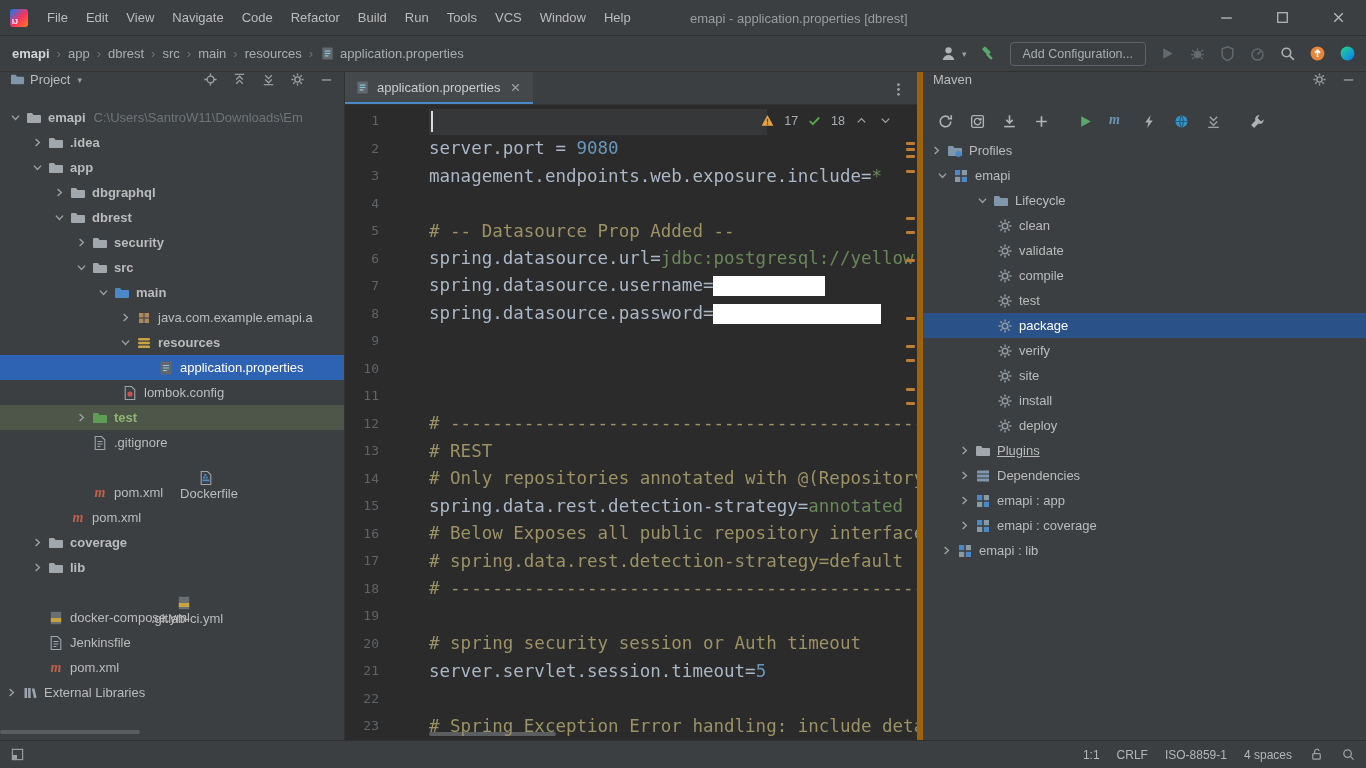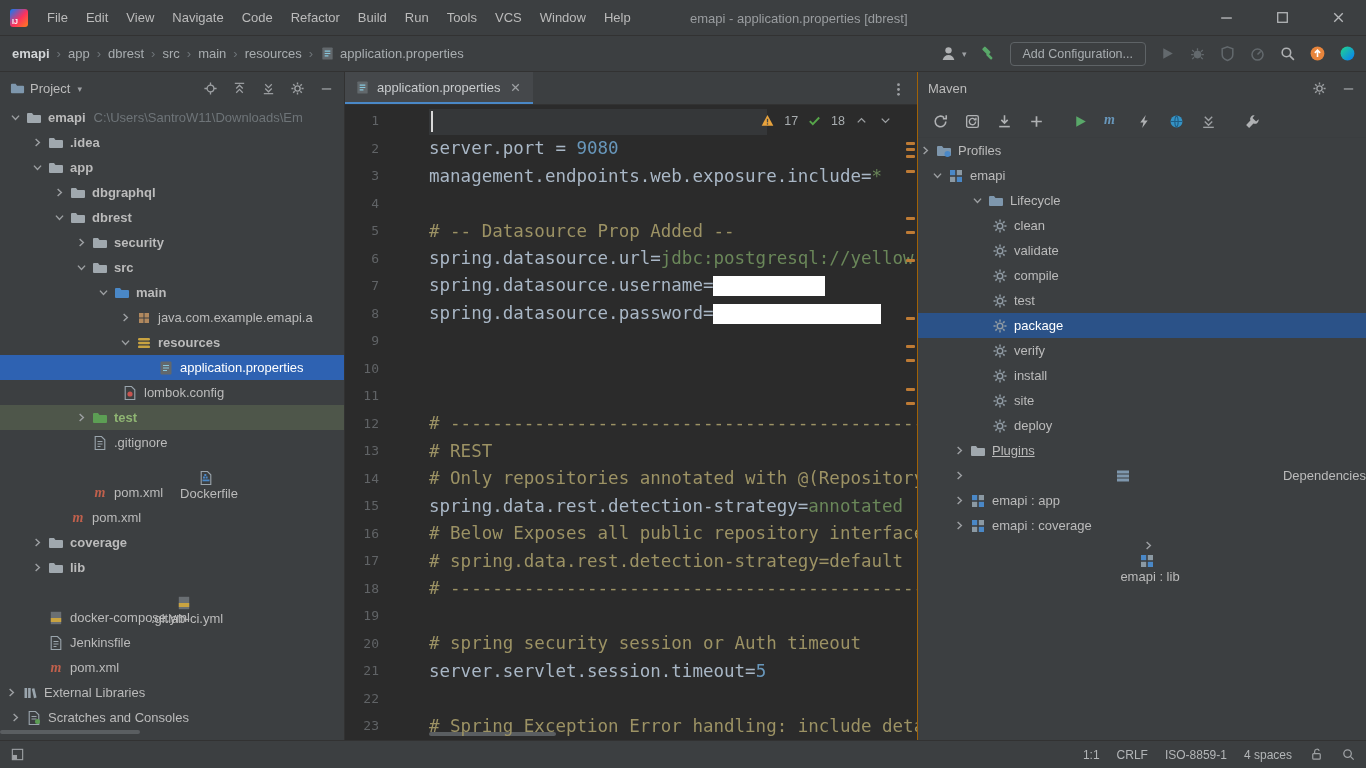--- a/index.html
+++ b/index.html
@@ -25,21 +25,21 @@
   .crumb.first{font-weight:bold;color:#D2D5D7}
   .crumb-sep{color:#6E7478}
   .nav-actions{display:flex;align-items:center;gap:13px}
   .add-config{border:1px solid #5E6366;border-radius:4px;padding:4px 12px;color:#A8ADB0;background:transparent;font-size:12.5px}
   .mini-caret{font-size:9px;color:#9DA0A3;margin-left:-8px}
 
   
   .main{display:flex;height:668px}
 
   .project-panel{width:345px;flex:none;display:flex;flex-direction:column;border-right:1px solid #323232;position:relative}
-  .panel-header{height:33px;flex:none;display:flex;align-items:center;padding:0 10px;gap:1px}
+  .panel-header{height:33px;flex:none;display:flex;align-items:flex-start;padding:0 10px;gap:1px}
   .ph-title{display:flex;align-items:center;gap:5px;color:#BBBBBB}
   .ph-actions{margin-left:auto;display:flex;gap:14px;align-items:center;color:#9DA0A3}
   .tree{flex:1;overflow:hidden;position:relative}
   .trow{height:25px;display:flex;align-items:center;white-space:nowrap;color:#BBBBBB}
   .trow.sel-proj{background:var(--sel-proj,#2E62B2);color:#fff}
   .trow.sel-mvn{background:var(--sel-mvn,#2B5288);color:#fff}
   .trow.hl-test{background:var(--hl-test,#4E564A)}
   .trow.hl-test .tlabel{color:#8FB573}
   .chev{width:15px;height:15px;flex:none;margin-right:3px;display:inline-flex}
   .chev svg{width:15px;height:15px}
@@ -65,21 +65,21 @@
   .tk-plain{color:#A9B7C6}
   .tk-comment{color:#9C9264}
   .tk-value{color:#6A8759}
   .tk-num{color:#6897BB}
   .redact{display:inline-block;height:20px;background:#FFFFFF;vertical-align:middle}
   .inspect{position:absolute;top:8px;right:24px;display:flex;align-items:center;gap:9px;font-family:"Liberation Sans",sans-serif;font-size:12.5px;color:#A8ADB0;z-index:2}
   .stripe{position:absolute;top:0;right:0;bottom:0;width:14px;z-index:2}
   .mark{position:absolute;right:2px;width:9px;height:3px;border-radius:1px;background:var(--warn,#BE7B35)}
 
   
-  .maven-panel{width:449px;flex:none;display:flex;flex-direction:column;border-left:1px solid #a16207}
+  .maven-panel{width:449px;flex:none;display:flex;flex-direction:column;border-left:6px solid #a16207}
   .mv-toolbar{height:33px;flex:none;display:flex;align-items:center;gap:15px;padding:0 14px;color:#AFB1B3;border-bottom:1px solid #3A3D3F}
   .gap{margin-left:12px}
 
   
   .statusbar{height:28px;border-top:1px solid #323232;display:flex;align-items:center;justify-content:space-between;padding:0 10px;font-size:12px;color:#B3B6B8}
   .sb-right{display:flex;align-items:center;gap:17px}
 </style>
 </head>
 <body>
 
@@ -540,35 +540,20 @@
             <svg viewBox="0 0 16 16">
               <g fill="#9AA5AD">
                 <rect x="2.5" y="3" width="2.6" height="10"></rect>
                 <rect x="6.1" y="3" width="2.6" height="10"></rect>
                 <path d="M9.8 3.8l2.6-.6 2.2 9.4-2.6.6z"></path>
               </g>
             </svg>
           </span>
           <span class="tlabel">External Libraries</span>
         </div>
-        <div class="trow" style="padding-left: 8px;">
-          <span class="chev">
-            <svg viewBox="0 0 16 16">
-              <path d="M6 4.2l4 3.8-4 3.8" fill="none" stroke="#9DA0A3" stroke-width="1.5"></path>
-            </svg>
-          </span>
-          <span class="ticon">
-            <svg viewBox="0 0 16 16">
-              <path d="M3.2 1.5h6.3l3.3 3.3v9.7H3.2z" fill="none" stroke="#9AA5AD" stroke-width="1.1"></path>
-              <path d="M5.5 6.5h5M5.5 9h5" stroke="#9AA5AD" stroke-width="1"></path>
-              <circle cx="11.5" cy="11.5" r="2.5" fill="#5C9E54"></circle>
-            </svg>
-          </span>
-          <span class="tlabel">Scratches and Consoles</span>
-        </div>
       </div>
     <div class="hscroll" style="left:0;bottom:6px;width:140px"></div>
   </div>
 
   <div class="editor">
     <div class="tabbar">
       <div class="tab">
         <span class="icon small">
             <svg viewBox="0 0 16 16">
               <rect x="2.5" y="1.5" width="11" height="13" rx="1" fill="#62686C"></rect>
@@ -800,21 +785,21 @@
             <path d="M4.5 8L8 11.5 11.5 8M4.5 3.5L8 7l3.5-3.5" fill="none" stroke="#9DA0A3" stroke-width="1.3"></path>
           </svg>
         </span>
         <span class="icon gap">
           <svg viewBox="0 0 16 16">
             <path d="M10 2.2a3.6 3.6 0 0 0-4 4.9L2 11.2 4.8 14l4.1-4.1a3.6 3.6 0 0 0 4.9-4L11.4 8 8 4.6z" fill="#AFB1B3"></path>
           </svg>
         </span>
       </div>
     <div class="tree" id="maven-tree">
-        <div class="trow" style="padding-left: 0;">
+        <div class="trow" style="padding-left: 0; margin-left: 6px;">
           <span class="chev">
             <svg viewBox="0 0 16 16">
               <path d="M6 4.2l4 3.8-4 3.8" fill="none" stroke="#9DA0A3" stroke-width="1.5"></path>
             </svg>
           </span>
           <span class="ticon">
             <svg viewBox="0 0 16 16">
               <path d="M1 4q0-1 1-1h4l1.5 2H14q1 0 1 1v6q0 1-1 1H2q-1 0-1-1z" fill="#7E97AD"></path>
               <circle cx="11.5" cy="11" r="3" fill="#4A88C7"></circle>
             </svg>
@@ -925,33 +910,33 @@
         <div class="trow" style="padding-left: 56px;">
           <span class="chev"></span>
           <span class="ticon">
             <svg viewBox="0 0 16 16">
               <g stroke="#8F9AA3" stroke-width="1.5" fill="none">
                 <circle cx="8" cy="8" r="2.8"></circle>
                 <path d="M8 1.5v2.2M8 12.3v2.2M1.5 8h2.2M12.3 8h2.2M3.4 3.4l1.6 1.6M11 11l1.6 1.6M12.6 3.4L11 5M5 11l-1.6 1.6"></path>
               </g>
             </svg>
           </span>
-          <span class="tlabel">install</span>
+          <span class="tlabel">site</span>
         </div>
         <div class="trow" style="padding-left: 56px;">
           <span class="chev"></span>
           <span class="ticon">
             <svg viewBox="0 0 16 16">
               <g stroke="#8F9AA3" stroke-width="1.5" fill="none">
                 <circle cx="8" cy="8" r="2.8"></circle>
                 <path d="M8 1.5v2.2M8 12.3v2.2M1.5 8h2.2M12.3 8h2.2M3.4 3.4l1.6 1.6M11 11l1.6 1.6M12.6 3.4L11 5M5 11l-1.6 1.6"></path>
               </g>
             </svg>
           </span>
-          <span class="tlabel">site</span>
+          <span class="tlabel">install</span>
         </div>
         <div class="trow" style="padding-left: 56px;">
           <span class="chev"></span>
           <span class="ticon">
             <svg viewBox="0 0 16 16">
               <g stroke="#8F9AA3" stroke-width="1.5" fill="none">
                 <circle cx="8" cy="8" r="2.8"></circle>
                 <path d="M8 1.5v2.2M8 12.3v2.2M1.5 8h2.2M12.3 8h2.2M3.4 3.4l1.6 1.6M11 11l1.6 1.6M12.6 3.4L11 5M5 11l-1.6 1.6"></path>
               </g>
             </svg>
@@ -964,21 +949,21 @@
               <path d="M6 4.2l4 3.8-4 3.8" fill="none" stroke="#9DA0A3" stroke-width="1.5"></path>
             </svg>
           </span>
           <span class="ticon">
             <svg viewBox="0 0 16 16">
               <path d="M1 4q0-1 1-1h4l1.5 2H14q1 0 1 1v6q0 1-1 1H2q-1 0-1-1z" fill="#A0A8AE"></path>
             </svg>
           </span>
           <span class="tlabel">Plugins</span>
         </div>
-        <div class="trow" style="padding-left: 34px; justify-content: space-between;">
+        <div class="trow" style="padding-left: 34px;">
           <span class="chev">
             <svg viewBox="0 0 16 16">
               <path d="M6 4.2l4 3.8-4 3.8" fill="none" stroke="#9DA0A3" stroke-width="1.5"></path>
             </svg>
           </span>
           <span class="ticon">
             <svg viewBox="0 0 16 16">
               <g fill="#7E97AD">
                 <rect x="2" y="2.5" width="12" height="3"></rect>
                 <rect x="2" y="6.5" width="12" height="3"></rect>
@@ -1013,21 +998,21 @@
           <span class="ticon">
             <svg viewBox="0 0 16 16">
               <rect x="2" y="2" width="5.2" height="5.2" fill="#4A88C7"></rect>
               <rect x="8.8" y="2" width="5.2" height="5.2" fill="#8B99A3"></rect>
               <rect x="2" y="8.8" width="5.2" height="5.2" fill="#8B99A3"></rect>
               <rect x="8.8" y="8.8" width="5.2" height="5.2" fill="#4A88C7"></rect>
             </svg>
           </span>
           <span class="tlabel">emapi : coverage</span>
         </div>
-        <div class="trow" style="padding-left: 16px; flex-direction: column;">
+        <div class="trow" style="padding-left: 16px;">
           <span class="chev">
             <svg viewBox="0 0 16 16">
               <path d="M6 4.2l4 3.8-4 3.8" fill="none" stroke="#9DA0A3" stroke-width="1.5"></path>
             </svg>
           </span>
           <span class="ticon">
             <svg viewBox="0 0 16 16">
               <rect x="2" y="2" width="5.2" height="5.2" fill="#4A88C7"></rect>
               <rect x="8.8" y="2" width="5.2" height="5.2" fill="#8B99A3"></rect>
               <rect x="2" y="8.8" width="5.2" height="5.2" fill="#8B99A3"></rect>

